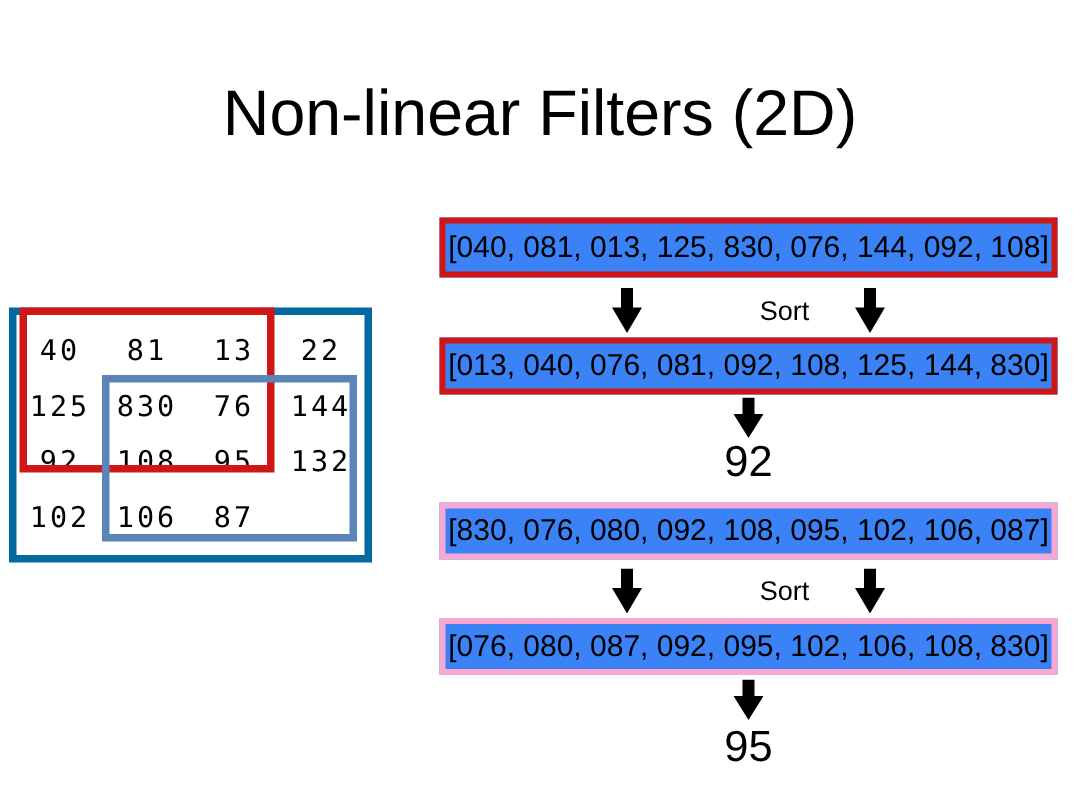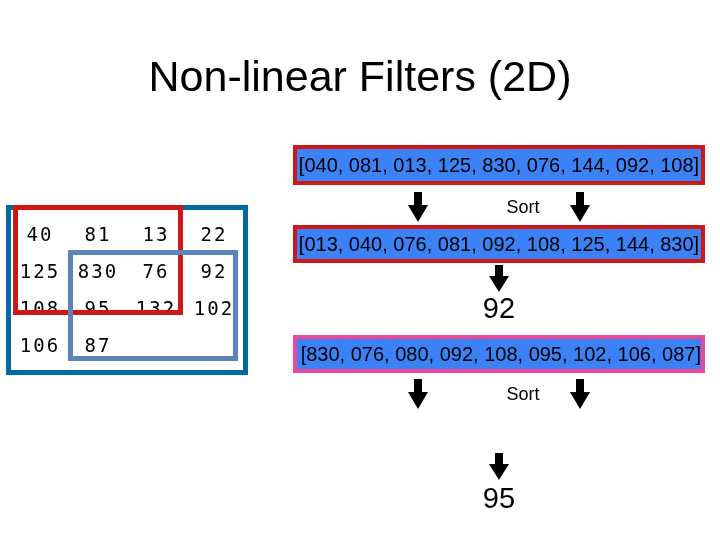--- a/index.html
+++ b/index.html
@@ -35,21 +35,21 @@
   }
 
   
   .flow { position:absolute; left:293px; top:145px; width:412px; height:380px; }
   .array-box {
     position:absolute; left:0; width:404px; height:32px;
     background:#3b82f6; text-align:center; line-height:32px; font-size:20px;
     white-space:nowrap;
   }
   .array-box.red  { border:4px solid #d01717; }
-  .array-box.blue { border:4px solid #ec4899; height:30px; line-height:30px;text-align:right; }
+  .array-box.blue { border:4px solid #f9a8d4; height:30px; line-height:30px; }
   .sort-row {
     position:absolute; left:0; width:100%; height:30px;
     display:flex; align-items:center; justify-content:center; gap:30px;
   }
   .sort-label { font-size:18px;margin-left:48px; }
   .mid-arrow { position:absolute; left:50%; transform:translateX(-50%); }
   .median {
     position:absolute; left:0; width:100%; text-align:center; font-size:29px;
   }
   .arrow-svg { display:block; }
@@ -74,20 +74,21 @@
 
   <div class="matrix-box">
     <div class="matrix-grid">
       <div class="matrix-cell">40</div>
       <div class="matrix-cell">81</div>
       <div class="matrix-cell">13</div>
       <div class="matrix-cell">22</div>
       <div class="matrix-cell">125</div>
       <div class="matrix-cell">830</div>
       <div class="matrix-cell">76</div>
+      <div class="matrix-cell">144</div>
       <div class="matrix-cell">92</div>
       <div class="matrix-cell">108</div>
       <div class="matrix-cell">95</div>
       <div class="matrix-cell">132</div>
       <div class="matrix-cell">102</div>
       <div class="matrix-cell">106</div>
       <div class="matrix-cell">87</div>
     </div>
   </div>
   <div class="red-window"></div>
@@ -135,20 +136,21 @@
       </span>
       <span class="sort-label">Sort</span>
       <span>
         <svg class="arrow-svg" width="20" height="30" viewBox="0 0 20 30">
             <rect x="6" y="0" width="8" height="14" fill="#000"></rect>
             <polygon points="0,13 20,13 10,30" fill="#000"></polygon>
           </svg>
       </span>
     </div>
 
+    <div class="array-box blue b-sorted">[076, 080, 087, 092, 095, 102, 106, 108, 830]</div>
 
     <div class="mid-arrow b-arrow">
       <svg class="arrow-svg" width="20" height="27" viewBox="0 0 20 27">
           <rect x="6" y="0" width="8" height="12" fill="#000"></rect>
           <polygon points="0,11 20,11 10,27" fill="#000"></polygon>
         </svg>
     </div>
 
     <div class="median b-median">95</div>
 

